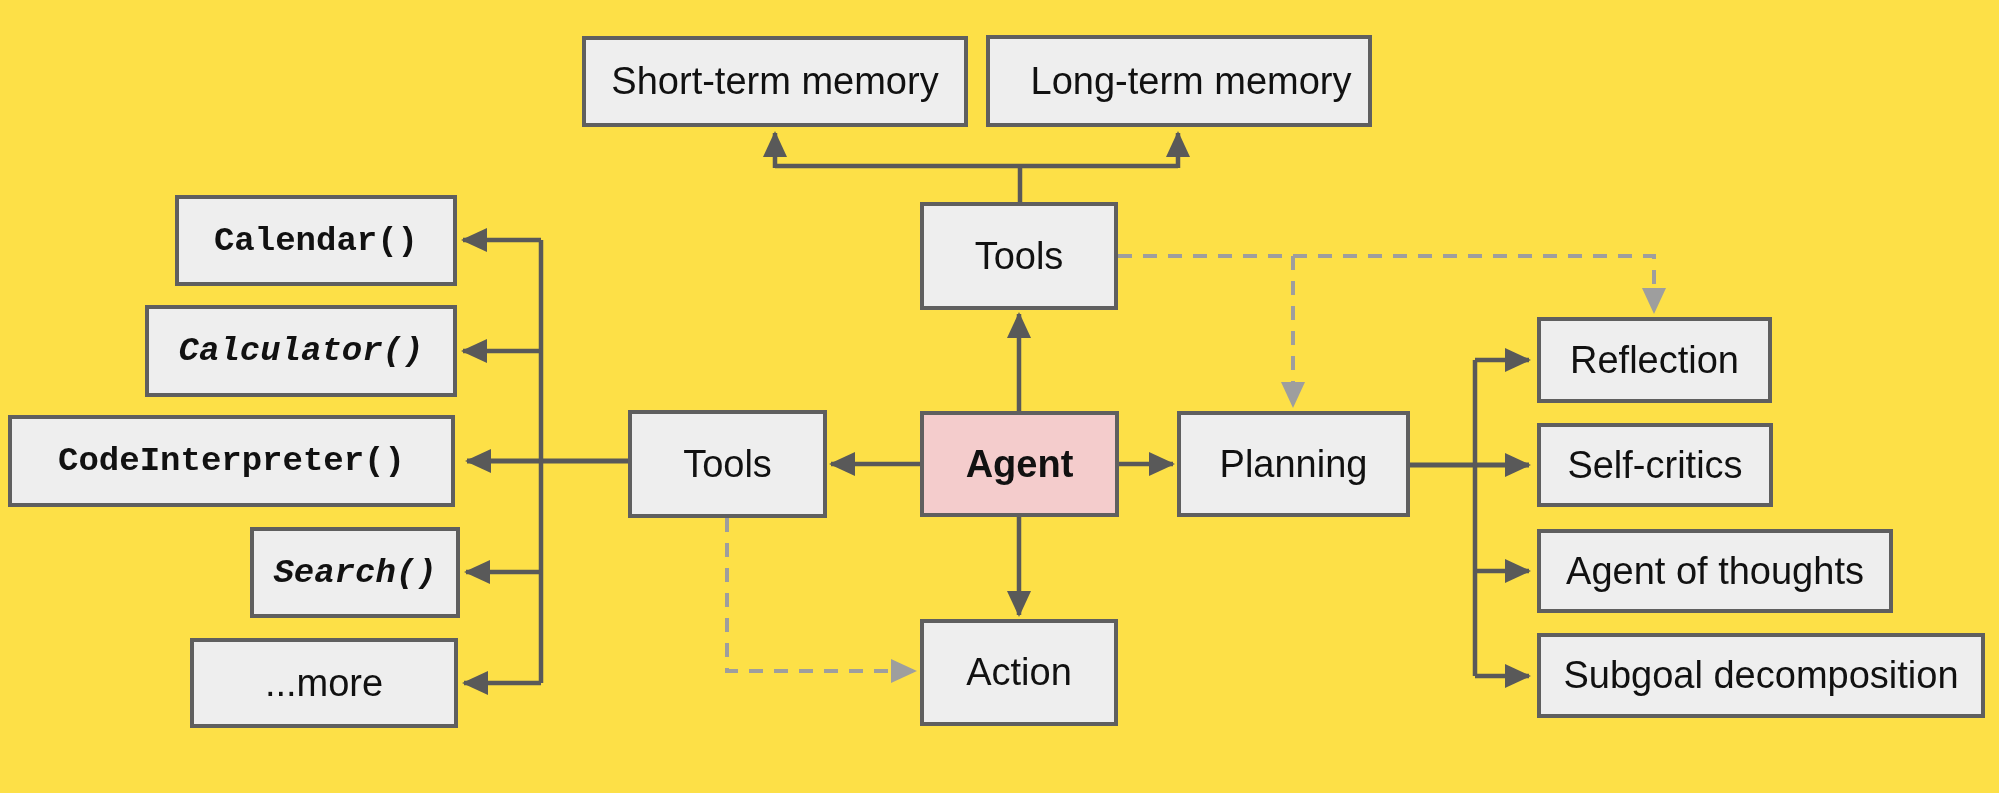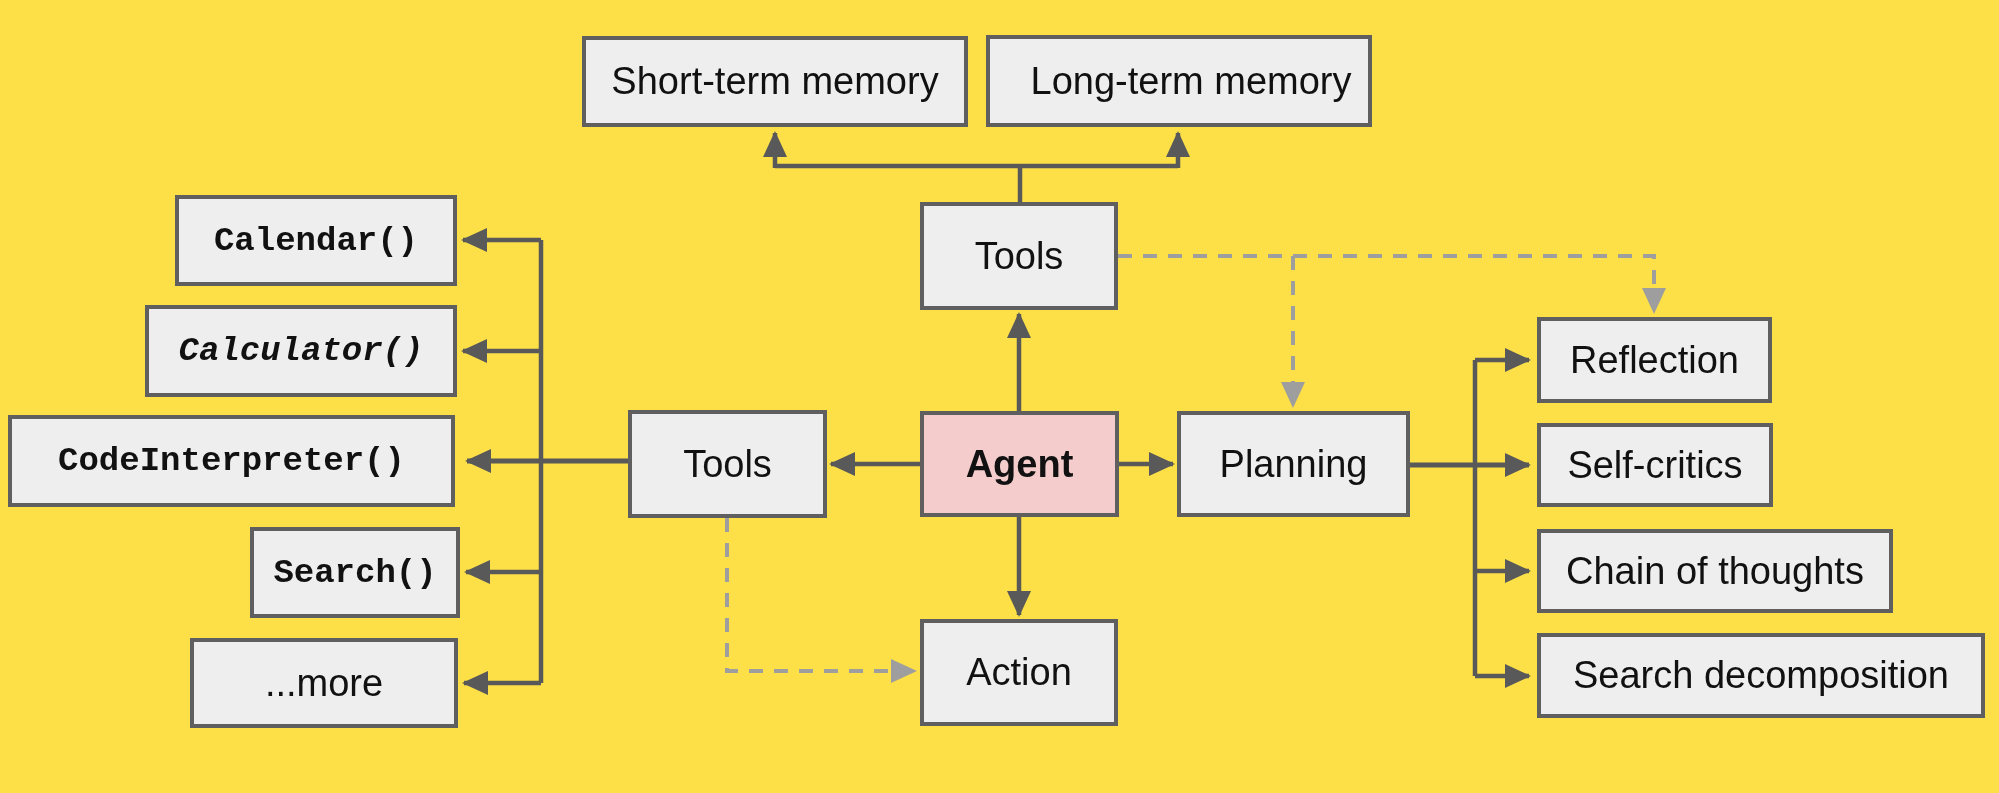--- a/index.html
+++ b/index.html
@@ -43,21 +43,21 @@
   #n-short      {left:582px;  top:36px;  width:386px; height:91px;}
   #n-long       {left:986px;  top:35px;  width:386px; height:92px;padding-left:24px;}
   #n-memory     {left:920px;  top:202px; width:198px; height:108px;}
   #n-agent      {left:920px;  top:411px; width:199px; height:106px;}
   #n-planning   {left:1177px; top:411px; width:233px; height:106px;}
   #n-tools      {left:628px;  top:410px; width:199px; height:108px;}
   #n-action     {left:920px;  top:619px; width:198px; height:107px;}
   #n-calendar   {left:175px;  top:195px; width:282px; height:91px;}
   #n-calculator {left:145px;  top:305px; width:312px; height:92px;font-style:italic;}
   #n-codeint    {left:8px;    top:415px; width:447px; height:92px;}
-  #n-search     {left:250px;  top:527px; width:210px; height:91px;}
+  #n-search     {left:250px;  top:527px; width:210px; height:91px;font-style:italic;}
   #n-more       {left:190px;  top:638px; width:268px; height:90px;}
   #n-reflection {left:1537px; top:317px; width:235px; height:86px;}
   #n-selfcritics{left:1537px; top:423px; width:236px; height:84px;}
   #n-chain      {left:1537px; top:529px; width:356px; height:84px;}
   #n-subgoal    {left:1537px; top:633px; width:448px; height:85px;}
 
   .wire{stroke:var(--solid_line);stroke-width:4.5;fill:none;}
   .wire.thick{stroke-width:5;}
   .wire.dashed{stroke:var(--dashed_line);stroke-width:4;stroke-dasharray:14 11;}
 </style>
@@ -114,16 +114,16 @@
   <div class="node" id="n-action">Action</div>
 
   <div class="node mono" id="n-calendar">Calendar()</div>
   <div class="node mono" id="n-calculator">Calculator()</div>
   <div class="node mono" id="n-codeint">CodeInterpreter()</div>
   <div class="node mono" id="n-search">Search()</div>
   <div class="node" id="n-more">...more</div>
 
   <div class="node" id="n-reflection">Reflection</div>
   <div class="node" id="n-selfcritics">Self-critics</div>
-  <div class="node" id="n-chain">Chain of thoughts</div>
-  <div class="node" id="n-subgoal">Search decomposition</div>
+  <div class="node" id="n-chain">Agent of thoughts</div>
+  <div class="node" id="n-subgoal">Subgoal decomposition</div>
 
 </div>
 
 </body></html>

